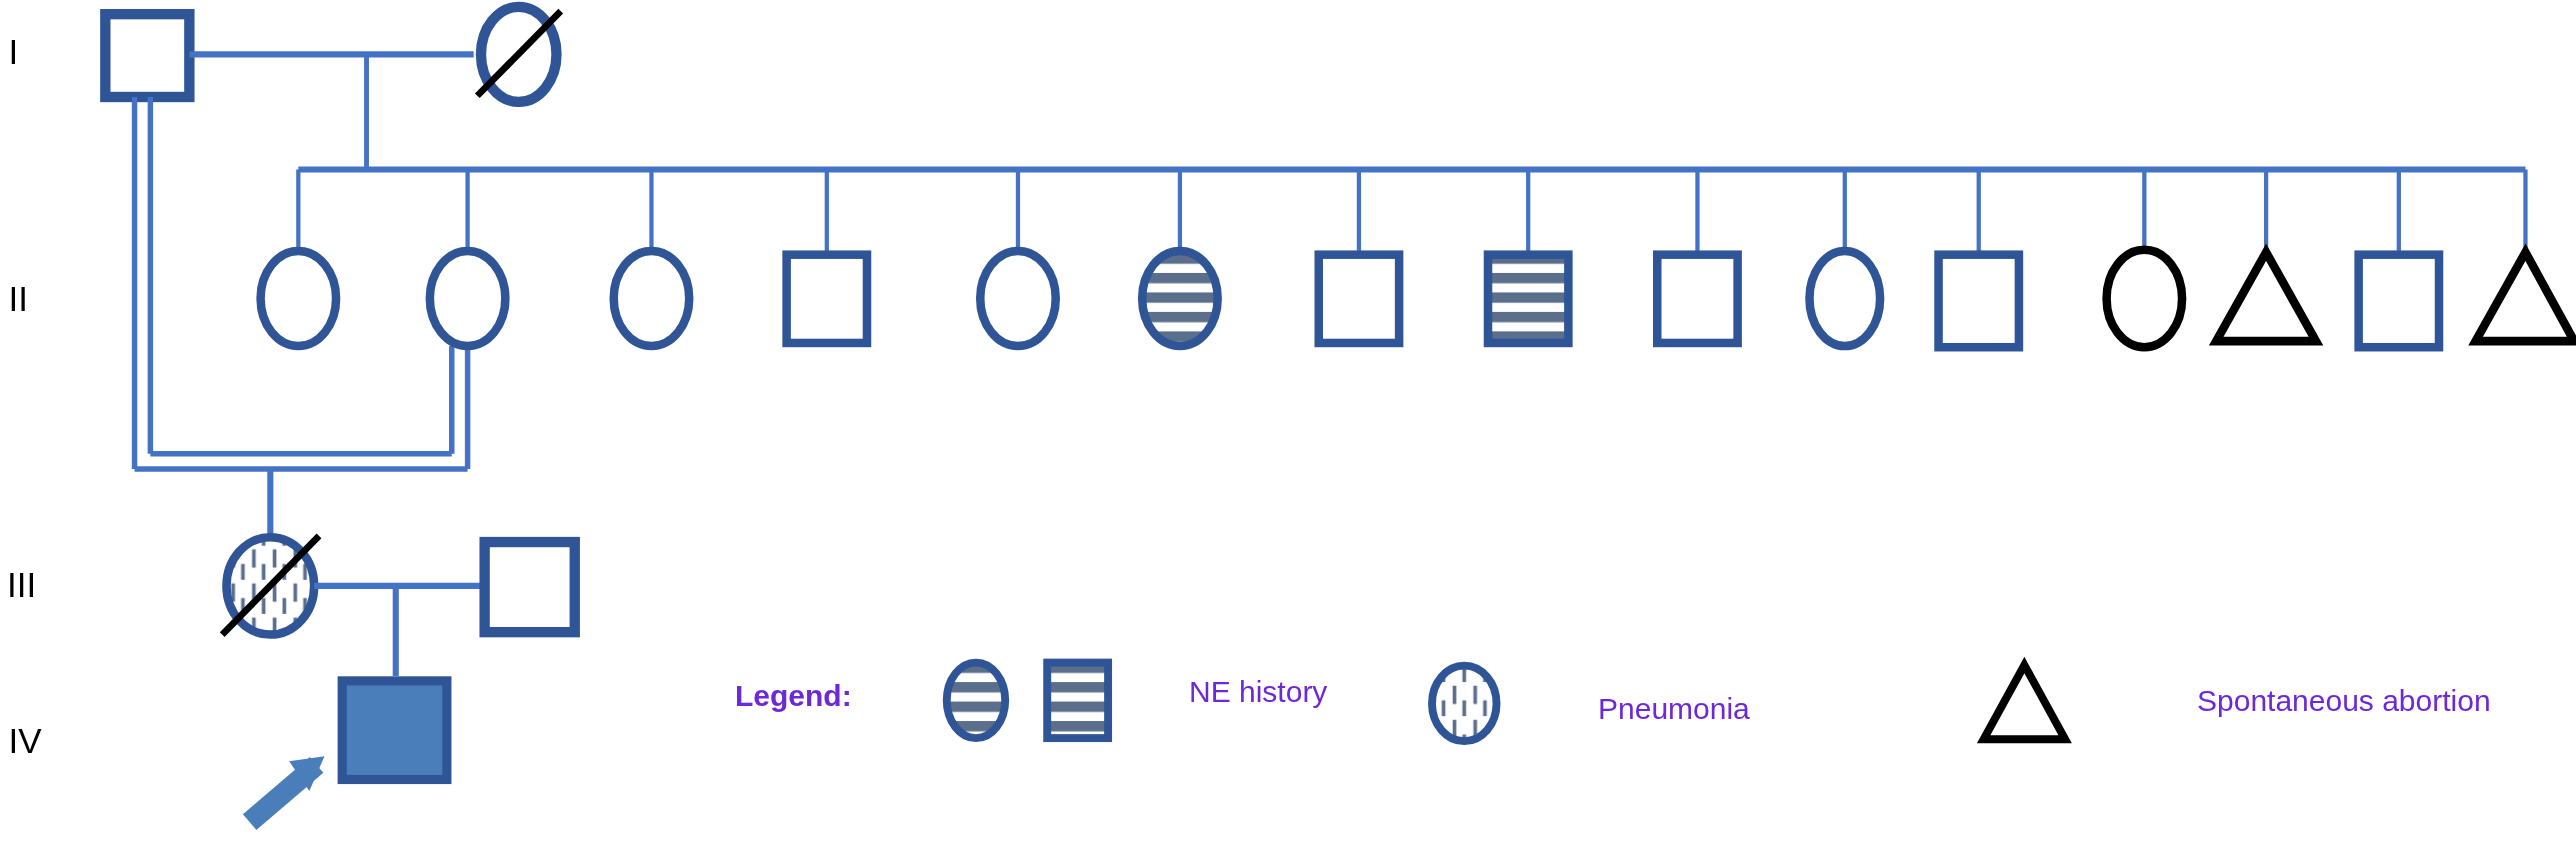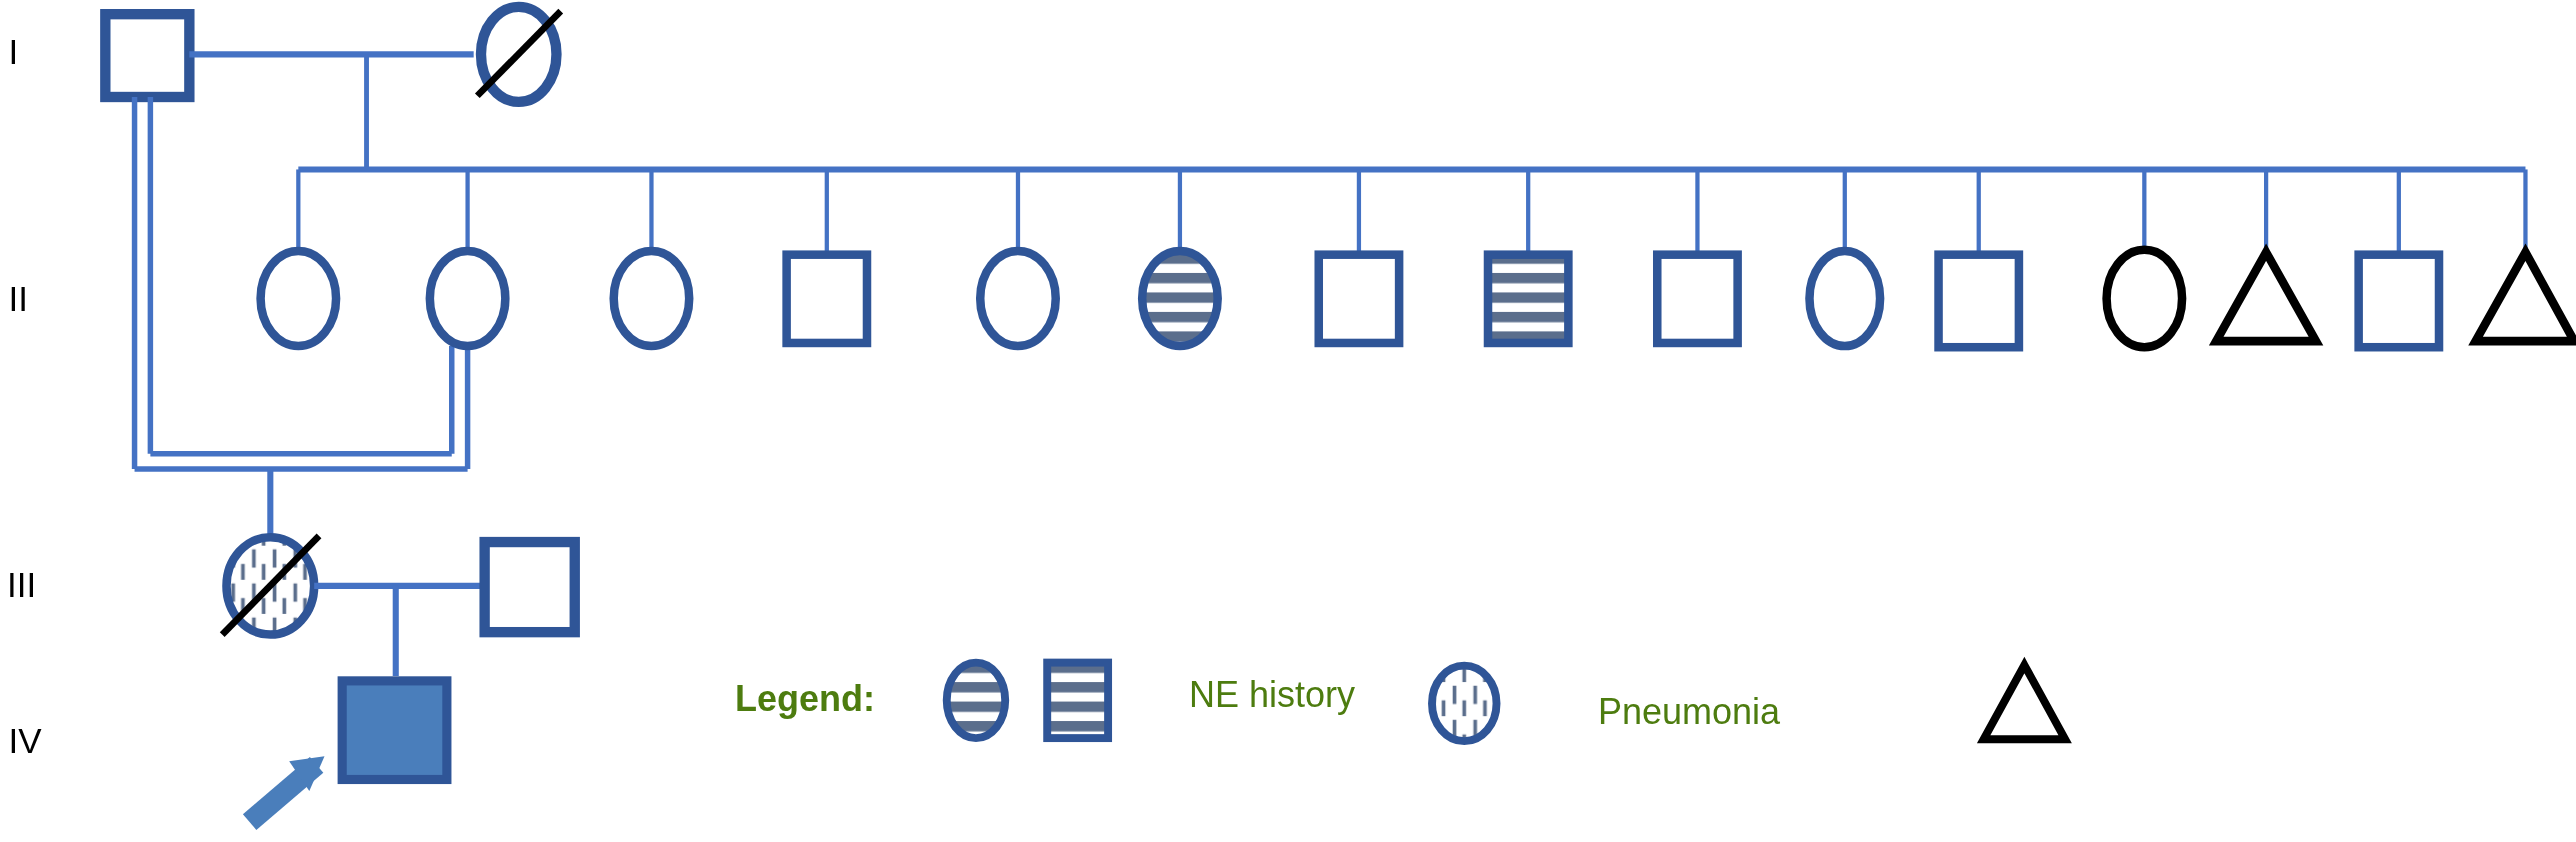--- a/index.html
+++ b/index.html
@@ -29,22 +29,22 @@
     position: absolute;
     font-family: "Liberation Sans", sans-serif;
     font-size: 35px;
     color: #000000;
     line-height: 1;
     white-space: nowrap;
   }
   .legend-text {
     position: absolute;
     font-family: "Liberation Sans", sans-serif;
-    font-size: 36px;
-    color: #4d7c0f;
+    font-size: 30px;
+    color: #6d28d9;
     line-height: 1;
     white-space: nowrap;
   }
   .legend-text.bold {
     font-weight: bold;
   }
 </style>
 </head>
 <body>
 
@@ -165,15 +165,16 @@
   <div class="gen-label" style="left:8.5px; top:273px;margin-top:8px;">II</div>
   <div class="gen-label" style="left:7px; top:567px;">III</div>
   <div class="gen-label" style="left:8.5px; top:723px;">IV</div>
 
   <div class="legend-text bold" style="left:735px; top:681px;">Legend:</div>
 
   <div class="legend-text" style="left:1189px; top:677px;">NE history</div>
 
   <div class="legend-text" style="left:1598px; top:686px;margin-top:8px;">Pneumonia</div>
 
+  <div class="legend-text" style="left:2197px; top:686px;">Spontaneous abortion</div>
 
 </div>
 
 
 </body></html>

